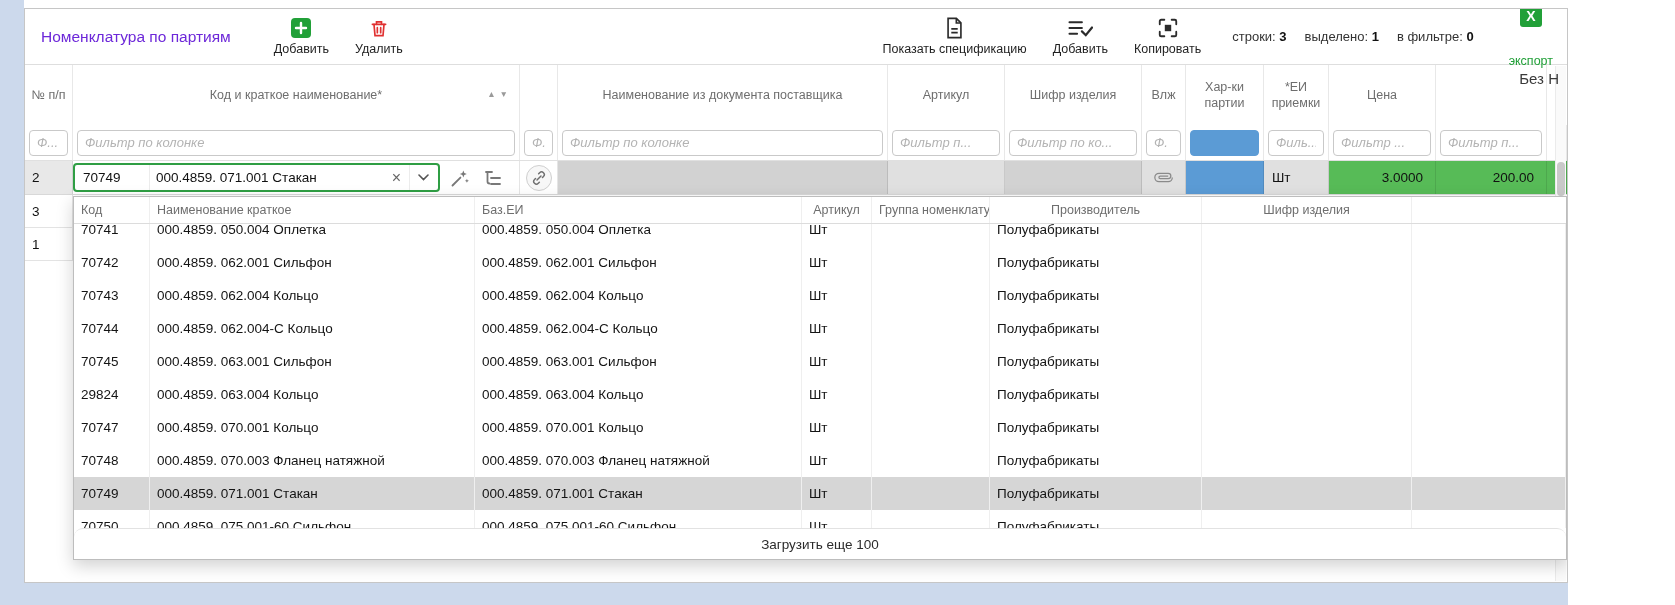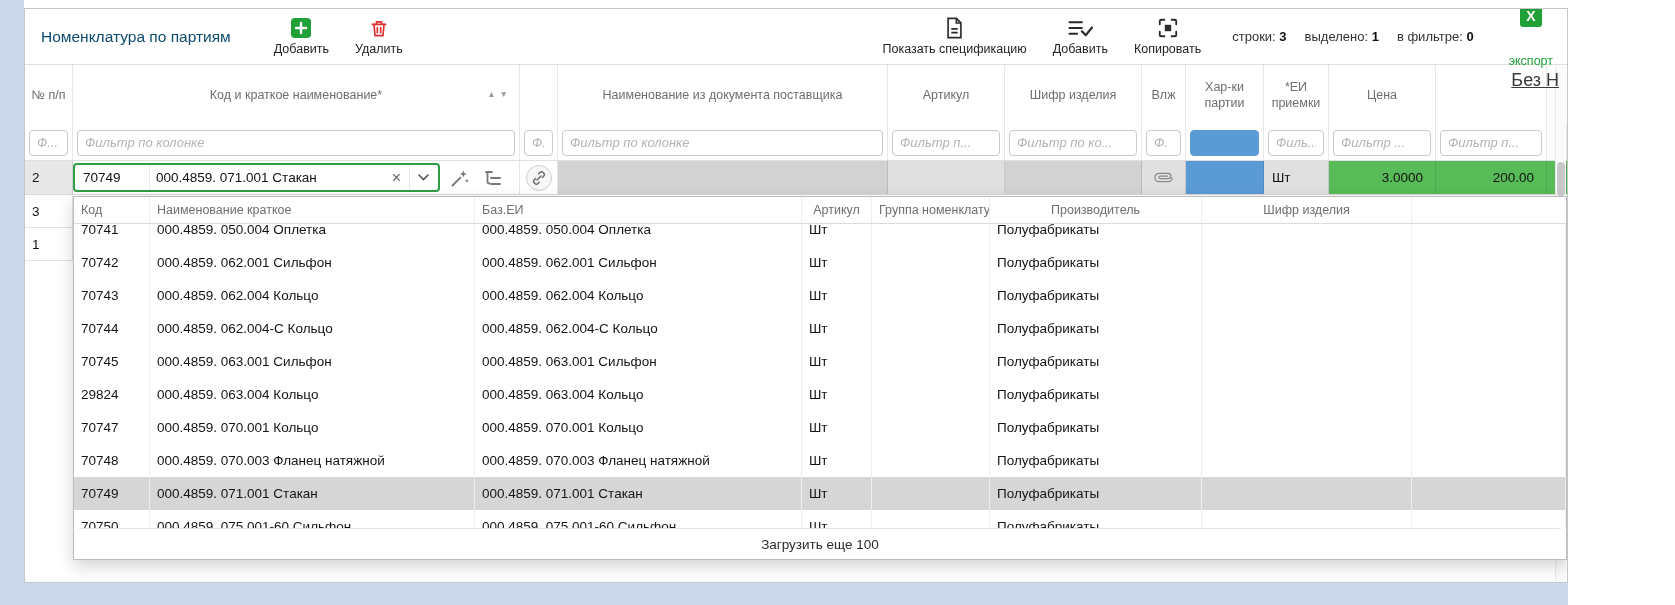--- a/index.html
+++ b/index.html
@@ -15,36 +15,36 @@
 
   .window {
     position:absolute; left:24px; top:8px; width:1544px; height:575px;
     background:#fff; border:1px solid #c6c6c6; overflow:hidden;
     --cols: 48px 447px 38px 330px 117px 137px 44px 78px 65px 107px 111px 1fr;
     --ddcols: 76px 325px 327px 70px 118px 212px 210px 1fr;
   }
 
   
   .toolbar { height:56px; display:flex; align-items:center; padding:0 10px 0 16px; border-bottom:1px solid #dedede; }
-  .title { font-size:15.5px; font-weight:500; color:#0c4a6e; margin-right:30px; white-space:nowrap; }
+  .title { font-size:15.5px; font-weight:500; color:#6d28d9; margin-right:30px; white-space:nowrap; }
   .tool { display:flex; flex-direction:column; align-items:center; gap:3px; font-size:12.5px; color:#1f1f1f; margin:0 13px; cursor:pointer; white-space:nowrap; }
   .tool .ticon { height:22px; display:flex; align-items:center; }
   .right-tools { margin-left:auto; display:flex; align-items:center; }
   .counters { display:flex; gap:18px; font-size:13px; color:#333; margin:0 22px 0 18px; white-space:nowrap; }
   .counters b { font-weight:700; color:#111; }
   .xicon { width:22px; height:22px; background:#21a038; border-radius:3px; color:#fff; font-weight:700; font-size:14px; display:flex; align-items:center; justify-content:center; }
   .export-label { color:#21a038;margin-top:24px; }
 
   
   .ghead { display:grid; grid-template-columns:var(--cols); height:60px; }
   .hc { display:flex; align-items:center; justify-content:center; text-align:center; color:#6e6e6e;
         font-size:12.5px; line-height:1.3; border-right:1px solid #e8e8e8; padding:2px 6px; position:relative; }
   .hc.narrow { padding:2px 0; }
   .sorts { position:absolute; right:7px; top:50%; transform:translateY(-50%); font-size:8.5px; color:#9a9a9a; letter-spacing:4px; white-space:nowrap; }
-  .group-right { position:absolute; right:8px; top:61px; font-size:18px; color:#3a3a3a; z-index:4; white-space:nowrap;text-decoration:underline; }
+  .group-right { position:absolute; right:8px; top:61px; font-size:15px; color:#3a3a3a; z-index:4; white-space:nowrap; }
 
   
   .gfilter { display:grid; grid-template-columns:var(--cols); height:36px; border-bottom:1px solid #e0e0e0; }
   .fc { border-right:1px solid #e8e8e8; padding:4px; display:flex; align-items:center; }
   .fc input { width:100%; height:26px; border:1px solid #c9c9c9; border-radius:4px; padding:0 7px; font-size:13px;
               font-family:inherit; color:#333; outline:none; background:#fff; min-width:0; }
   .fc input::placeholder { font-style:italic; color:#b3b3b3; }
   .fc input.blue { background:#5b9bd5; border-color:#5b9bd5; }
 
   

